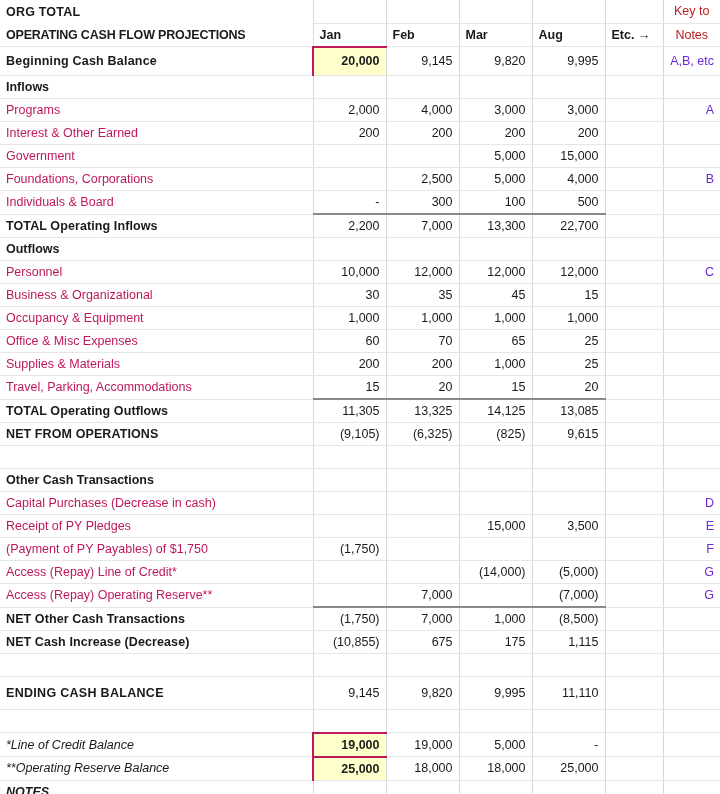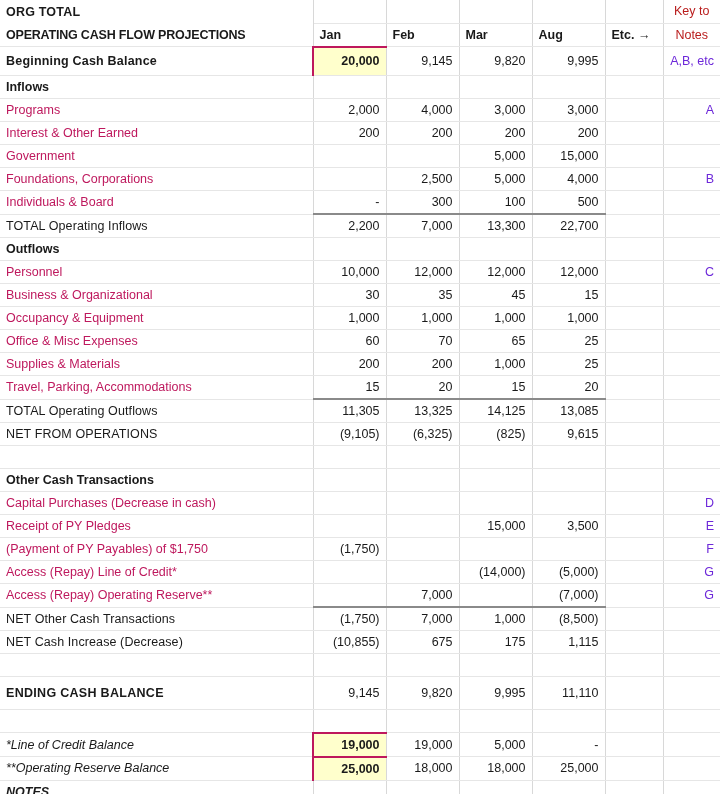--- a/index.html
+++ b/index.html
@@ -40,21 +40,21 @@
   table.grid td.last{border-right:none;}
   td.num{text-align:right;font-size:12.5px;}
   td.key{text-align:right;font-size:11px;color:#6d28d9;margin-left:28px;}
 
   
   .org{font-size:16px;font-weight:bold;letter-spacing:.2px;border-bottom:none !important;}
   .hdr-title{font-size:13px;font-weight:bold;letter-spacing:-.2px;}
   .colhdr{text-align:left;font-weight:bold;font-size:13.5px;}
   .colhdr-sm{text-align:center;font-size:10.5px;line-height:11px;white-space:normal;color:#b91c1c;padding-top:1px;}
   .sect{font-weight:bold;font-size:13.5px;}
-  .major{font-weight:normal;font-size:13.5px;letter-spacing:.1px;}
+  .major{font-weight:bold;font-size:13.5px;letter-spacing:.1px;}
   .majorbig{font-weight:bold;font-size:17px;letter-spacing:.3px;}
   .item{padding-left:18px;font-size:12.5px;color:#be185d;}
   .bcb{font-weight:bold;font-size:14px;padding-left:10px;letter-spacing:.2px;}
   .ital{font-style:italic;text-align:left;font-size:12px;}
   .notes{font-style:italic;font-weight:bold;font-size:12.5px;}
 
   
   .topline{border-top:2px solid #8a8a8a;}
   .thick-bot{border-bottom:2px solid #6e6e6e;}
   .hdrrow td{border-bottom:1px solid #c9c9c9;}

